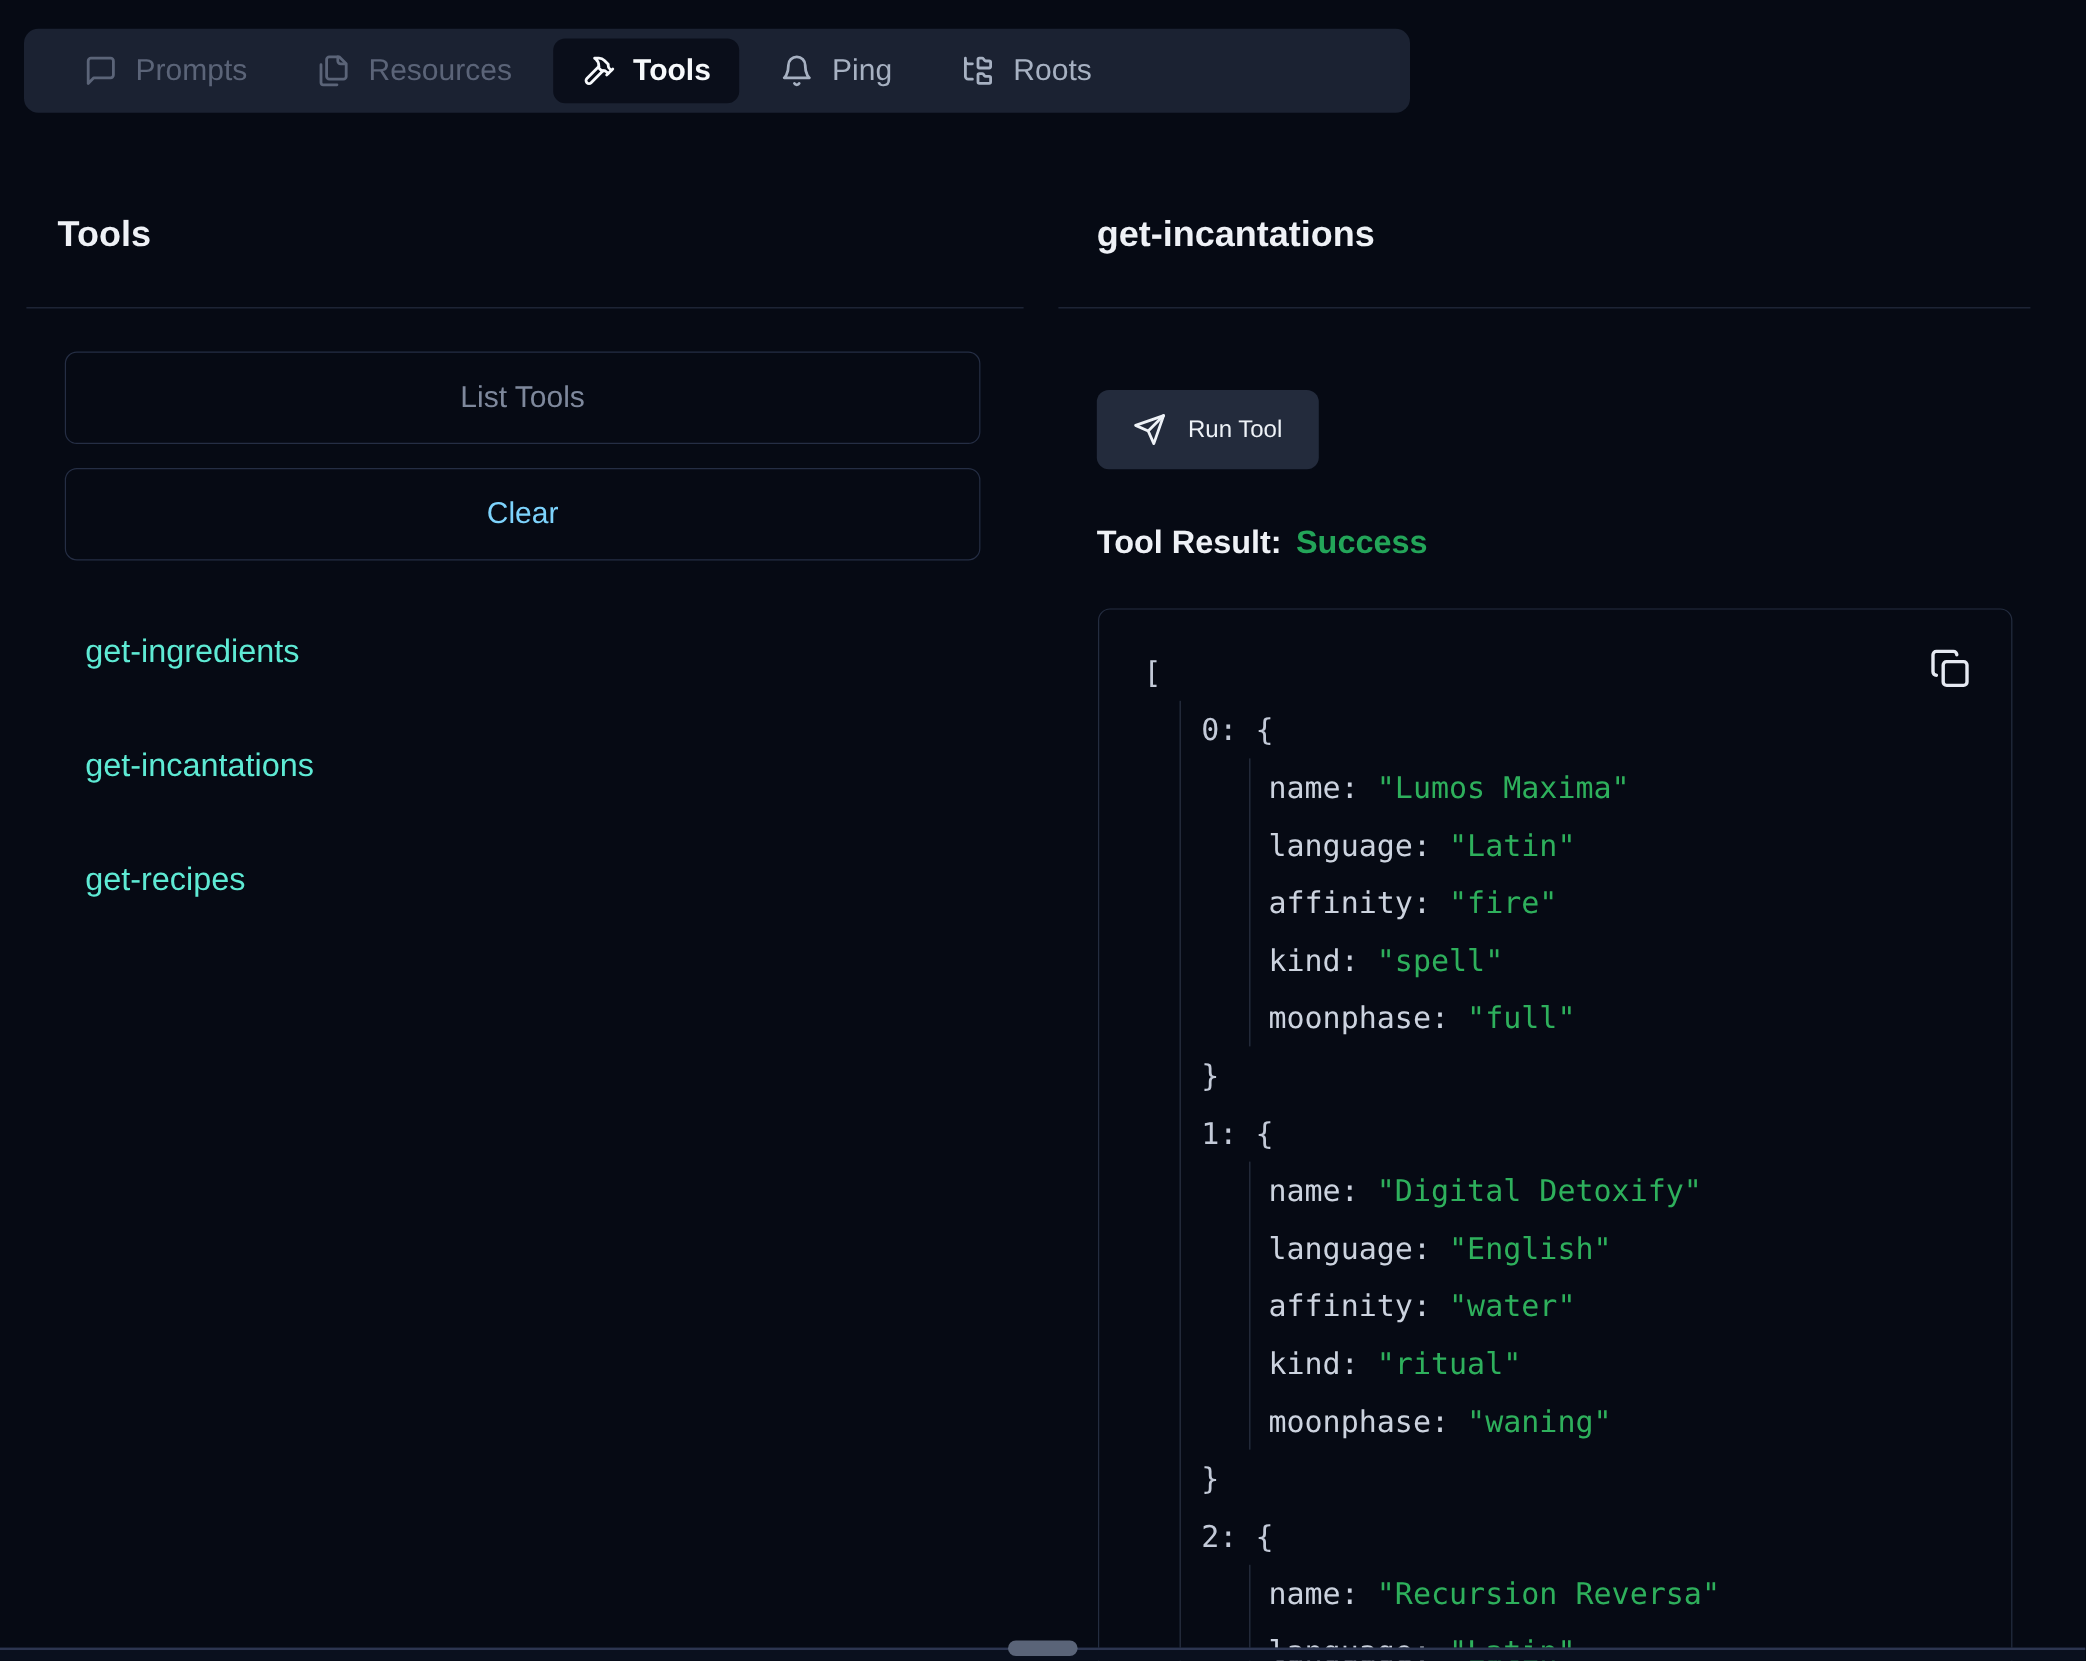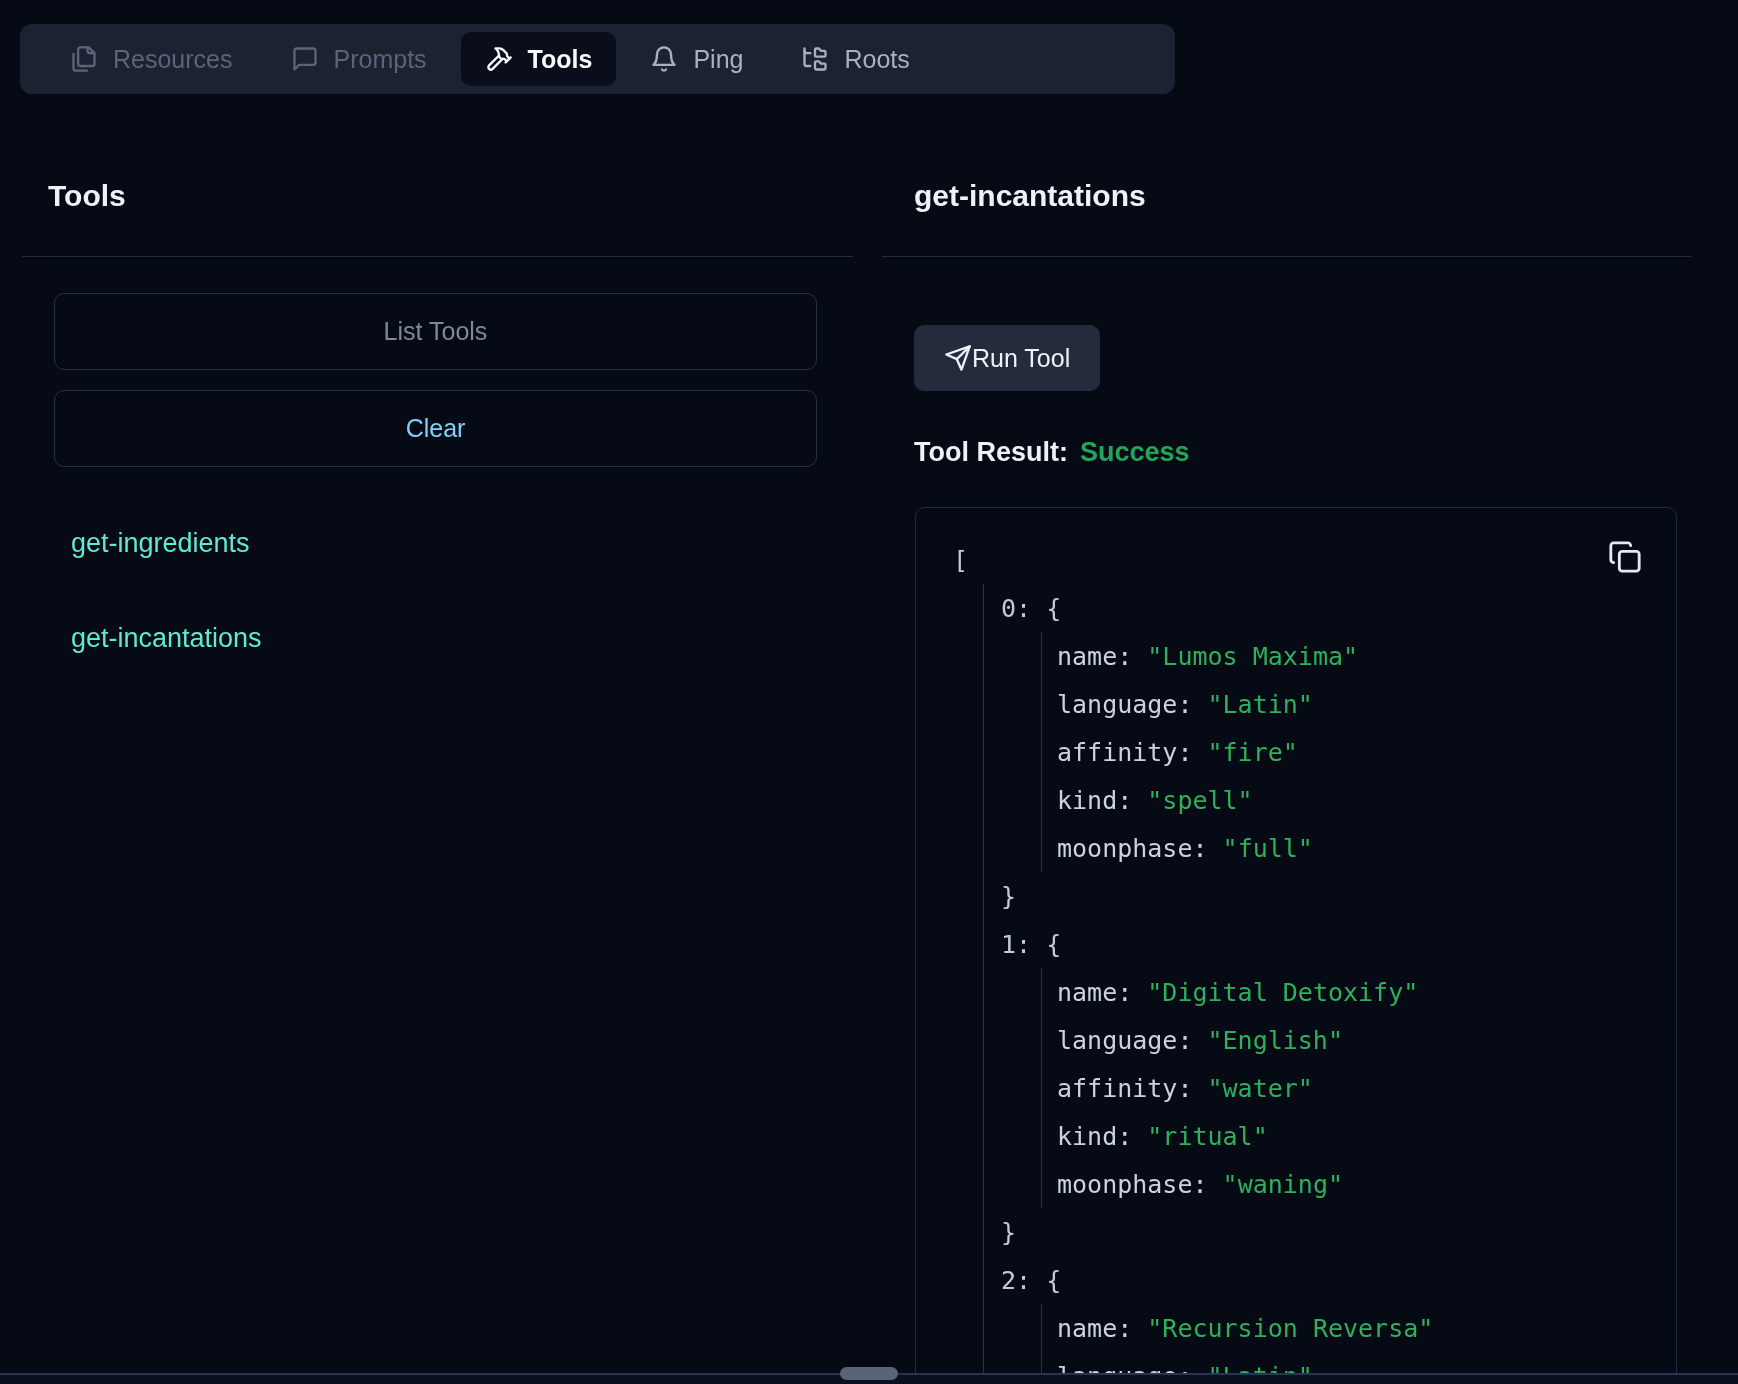--- a/index.html
+++ b/index.html
@@ -59,24 +59,24 @@
   .btn.list-tools { margin-top:36px; color:var(--muted-text); }
   .btn.clear { margin-top:20px; color:#7dd3fc; }
   .tool-list { margin-top:44px; }
   .tool-row {
     height:64px; margin-bottom:31px; display:flex; align-items:center;
     padding-left:49px; font-size:27px; color:#5eead4; cursor:pointer; border-radius:8px;
   }
 
   
   .run-tool {
-    display:flex; align-items:center; gap:0;
+    display:flex; align-items:center; gap:18px;
     margin:68px 0 0 32px; height:66px; padding:0 30px;
     background:var(--runtool-bg); border:none; border-radius:10px;
-    font-family:"Liberation Sans", sans-serif; font-size:25px; color:#eef2f7;
+    font-family:"Liberation Sans", sans-serif; font-size:20px; color:#eef2f7;
     cursor:pointer; width:max-content;
   }
   .run-tool svg { width:28px; height:28px; }
   .result-line { margin:46px 0 0 32px; font-size:27px; font-weight:700; }
   .result-line .status { color:var(--success); margin-left:12px; }
 
   .json-box {
     position:relative; margin:39px 0 0 33px; width:762px; height:950px;
     border:1px solid var(--box-border); border-radius:10px;
     padding:28px 30px 0 37px;
@@ -105,34 +105,34 @@
   }
 </style>
 </head>
 <body style="--success: #23a559; --json-string: #2eb05c;">
 
 <nav class="nav">
   <div id="nav-tabs" style="display:flex;align-items:center;gap:10px;">
       <div class="tab muted">
         <span style="display: flex;">
           <svg viewBox="0 0 24 24" fill="none" stroke="currentColor" stroke-width="2" stroke-linecap="round" stroke-linejoin="round">
+            <path d="M21 15a2 2 0 0 1-2 2H7l-4 4V5a2 2 0 0 1 2-2h14a2 2 0 0 1 2 2z"></path>
+          </svg>
+        </span>
+        <span>Prompts</span>
+      </div>
+      <div class="tab muted">
+        <span style="display: flex;">
+          <svg viewBox="0 0 24 24" fill="none" stroke="currentColor" stroke-width="2" stroke-linecap="round" stroke-linejoin="round">
             <path d="M20 7h-3a2 2 0 0 1-2-2V2"></path>
             <path d="M9 18a2 2 0 0 1-2-2V4a2 2 0 0 1 2-2h7l5 5v9a2 2 0 0 1-2 2Z"></path>
             <path d="M3 7.6v12.8A1.6 1.6 0 0 0 4.6 22h9.8"></path>
           </svg>
         </span>
         <span>Resources</span>
-      </div>
-      <div class="tab muted">
-        <span style="display: flex;">
-          <svg viewBox="0 0 24 24" fill="none" stroke="currentColor" stroke-width="2" stroke-linecap="round" stroke-linejoin="round">
-            <path d="M21 15a2 2 0 0 1-2 2H7l-4 4V5a2 2 0 0 1 2-2h14a2 2 0 0 1 2 2z"></path>
-          </svg>
-        </span>
-        <span>Prompts</span>
       </div>
       <div class="tab active">
         <span style="display: flex;">
           <svg viewBox="0 0 24 24" fill="none" stroke="currentColor" stroke-width="2" stroke-linecap="round" stroke-linejoin="round">
             <path d="m15 12-8.5 8.5a2.12 2.12 0 1 1-3-3L12 9"></path>
             <path d="M17.64 15 22 10.64"></path>
             <path d="m20.91 11.7-1.25-1.25c-.6-.6-.93-1.4-.93-2.25v-.86L16.01 4.6a5.56 5.56 0 0 0-3.94-1.64H9l.92.82A6.18 6.18 0 0 1 12 8.4v1.56l2 2h2.47l2.26 1.91"></path>
           </svg>
         </span>
         <span>Tools</span>
@@ -161,20 +161,21 @@
 </nav>
 
 <section class="left-col">
   <h2 class="panel-title">Tools</h2>
   <div class="divider"></div>
   <button class="btn list-tools">List Tools</button>
   <button class="btn clear">Clear</button>
   <div class="tool-list" id="tool-list">
       <div class="tool-row">get-ingredients</div>
       <div class="tool-row">get-incantations</div>
+      <div class="tool-row">get-recipes</div>
     </div>
 </section>
 
 <section class="right-col">
   <h2 class="panel-title">get-incantations</h2>
   <div class="divider"></div>
 
   <button class="run-tool">
     <span style="display:flex;">
       <svg viewBox="0 0 24 24" fill="none" stroke="currentColor" stroke-width="2" stroke-linecap="round" stroke-linejoin="round">

